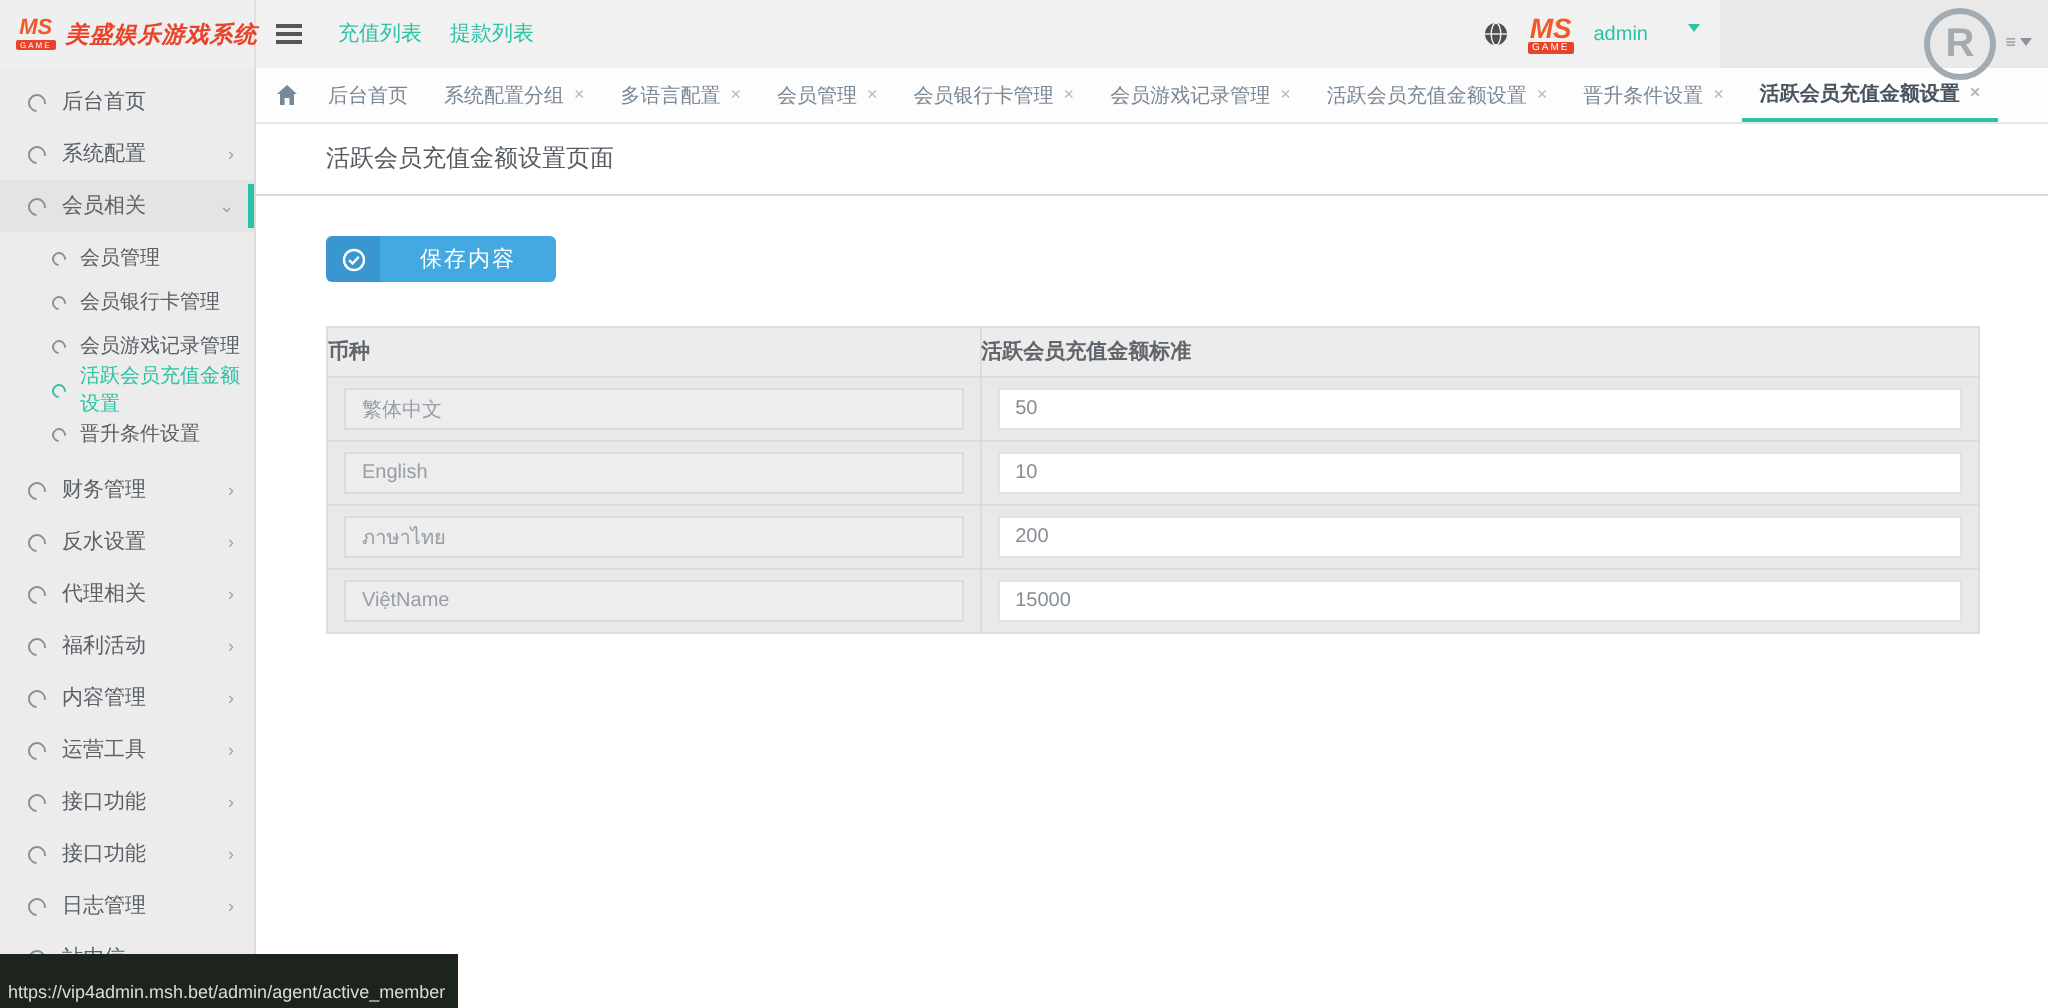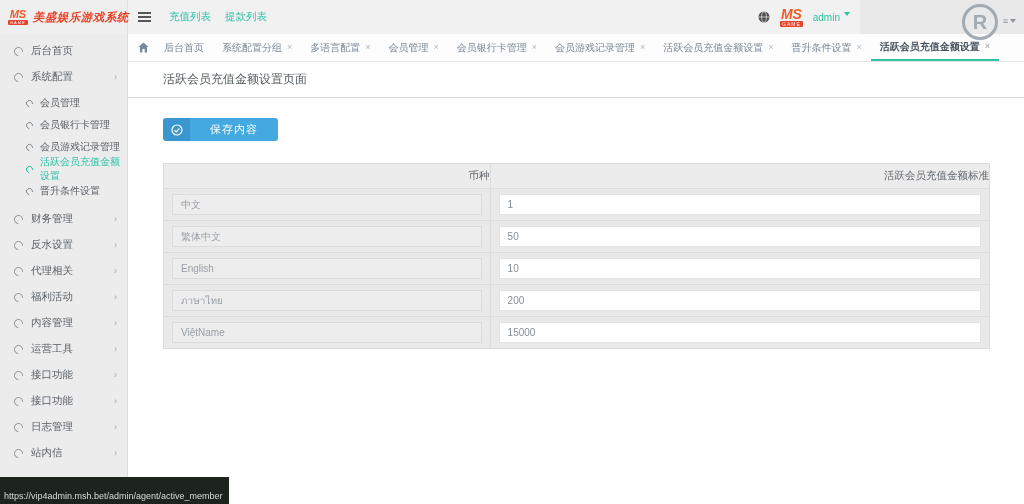--- a/index.html
+++ b/index.html
@@ -20,21 +20,21 @@
   .logo-title { color:#e8442a; font-weight:bold; font-size:11.5px; letter-spacing:0.5px;
     font-style:italic; white-space:nowrap; }
   .burger { margin-left:10px; display:flex; flex-direction:column; gap:2px; cursor:pointer; }
   .burger i { display:block; width:13px; height:2px; background:#555; }
   .top-links { display:flex; gap:14px; margin-left:18px; }
   .top-link { color:#2cc2a5; font-size:10.5px; cursor:pointer; }
   .top-right { margin-left:auto; display:flex; align-items:center; gap:10px; padding-right:10px; }
   .globe { width:12px; height:12px; }
   .ms-mark.big .ms-txt { font-size:14px; }
   .ms-mark.big .ms-band { font-size:5px; line-height:6px; }
-  .admin-box { display:flex; align-items:flex-start; gap:4px; color:#2cc2a5;
+  .admin-box { display:flex; align-items:flex-start; gap:20px; color:#2cc2a5;
     font-size:10px; cursor:pointer; }
   .caret { width:0; height:0; border-left:3px solid transparent;
     border-right:3px solid transparent; border-top:4px solid #2cc2a5; }
 
   
   .sidebar { position:absolute; top:34px; left:0; width:128px; height:470px;
     background:#ececec; border-right:1px solid #dcdcdc; padding-top:4px; }
   .side-item { height:26px; display:flex; align-items:center; padding:0 10px 0 14px;
     cursor:pointer; position:relative; color:#5a6066; font-size:10.5px; }
   .side-item .ring { margin-right:8px; color:#8a9095; }
@@ -79,21 +79,21 @@
     cursor:pointer; font-size:11px; color:#fff; }
   .save-btn .ic-seg { width:27px; background:#3a96cf; display:flex; align-items:center;
     justify-content:center; }
   .save-btn .txt-seg { background:#44a9e0; display:flex; align-items:center;
     padding:0 20px; letter-spacing:1px; }
 
   
   .tbl { margin:22px 0 0 35px; width:827px; border:1px solid #dcdcdc;
     border-collapse:collapse; }
   .tbl th { border:1px solid #dcdcdc; background:#ececec; height:25px;
-    font-weight:normal; color:#60666c; font-size:10.5px; text-align:right; }
+    font-weight:bold; color:#60666c; font-size:10.5px; text-align:left; }
   .tbl td { border:1px solid #dcdcdc; padding:5px 8px; background:#e9e9e9; }
   .col-cur { width:327px; }
   .col-val { width:500px; }
   .inp { display:block; width:100%; height:21px; border:1px solid #dcdcdc;
     font-size:10px; padding:0 8px; font-family:inherit; outline:none; }
   .inp.gray { background:#ededed; color:#979ea5; }
   .inp.white { background:#ffffff; color:#868d93; border-color:#e2e2e2; }
 
   
   .statusbar { position:absolute; left:0; bottom:0; background:#1d241d;
@@ -142,20 +142,25 @@
 <div class="side-item">
       <span class="ring"></span>
       <span>后台首页</span>
 
     </div>
     <div class="side-item">
       <span class="ring"></span>
       <span>系统配置</span>
       <span class="chev">›</span>
     </div>
+    <div class="side-item open">
+      <span class="ring"></span>
+      <span>会员相关</span>
+      <span class="chev">⌄</span>
+    </div>
     <div class="submenu">
       <div class="sub-item">
       <span class="ring"></span>
       <span>会员管理</span>
     </div>
       <div class="sub-item">
       <span class="ring"></span>
       <span>会员银行卡管理</span>
     </div>
       <div class="sub-item">
@@ -289,28 +294,20 @@
 
   <table class="tbl">
     <thead>
       <tr>
         <th class="col-cur">币种</th>
         <th class="col-val">活跃会员充值金额标准</th>
       </tr>
     </thead>
     <tbody id="tbl-body">
 
-    <tr>
-          <td>
-            <input class="inp gray" readonly="" value="中文" style="">
-          </td>
-          <td>
-            <input class="inp white" value="1" style="">
-          </td>
-        </tr>
         <tr>
           <td>
             <input class="inp gray" readonly="" value="繁体中文" style="">
           </td>
           <td>
             <input class="inp white" value="50" style="">
           </td>
         </tr>
         <tr>
           <td>

